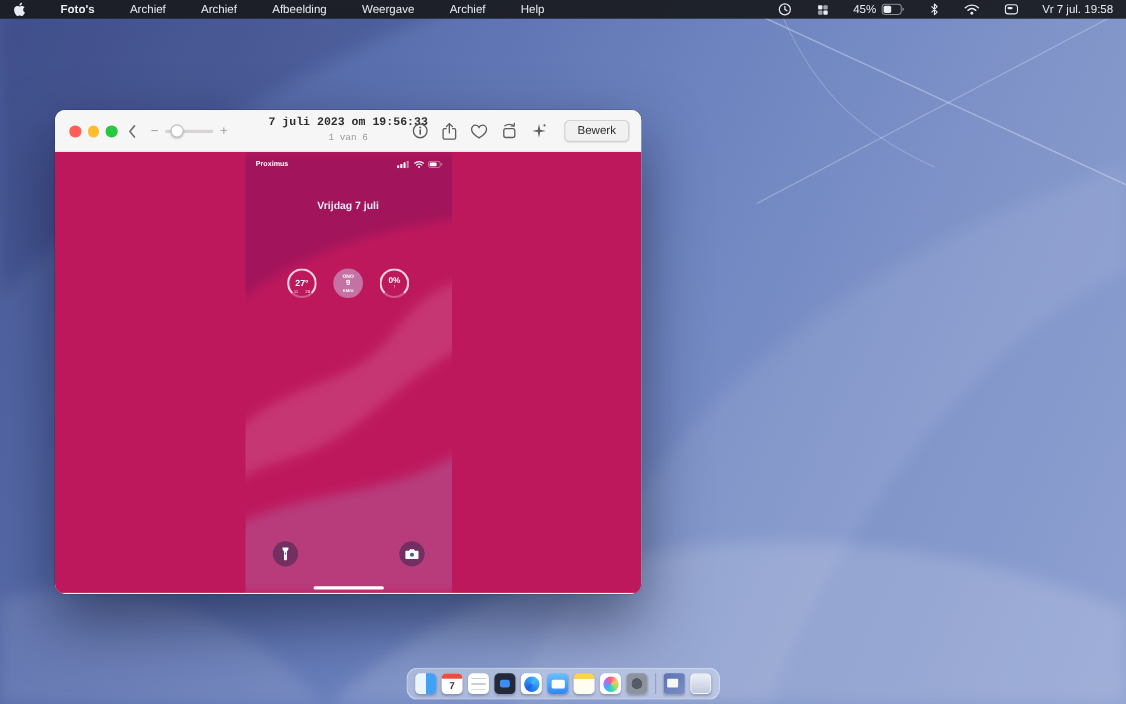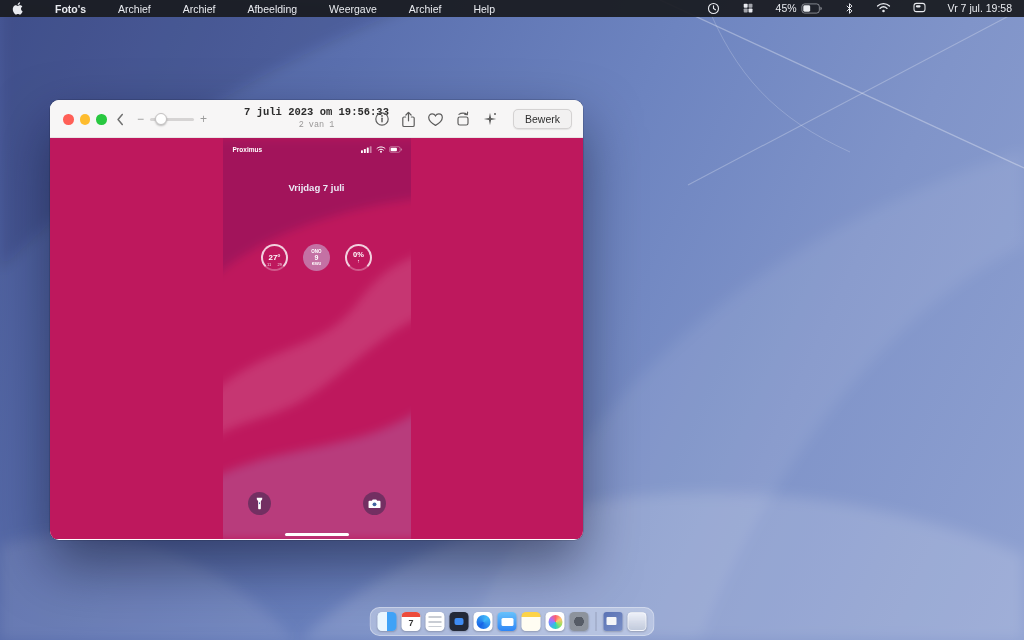--- a/index.html
+++ b/index.html
@@ -11,21 +11,21 @@
   .wallpaper { position:absolute; inset:0; }
 
   
   .menubar { position:absolute; top:0; left:0; right:0; height:17px;
     background:rgba(26,28,33,0.94); display:flex; align-items:center;
     padding:0 12px; color:#e9ebf0; font-size:10.5px; z-index:50; }
   .mb-left { display:flex; align-items:center; gap:32px; }
   .mb-apple { display:flex; align-items:center; }
   .mb-app { font-weight:bold; }
   .mb-item { white-space:nowrap; }
-  .mb-right { margin-left:auto; display:flex; align-items:flex-start; gap:22px; }
+  .mb-right { margin-left:auto; display:flex; align-items:center; gap:22px; }
   .mb-right svg { display:block; }
   .mb-clock { white-space:nowrap; }
 
   
   .window { position:absolute; left:50px; top:100px; width:533px; height:440px;
     border-radius:9px; background:#fff; overflow:hidden;
     box-shadow:0 25px 55px rgba(5,10,35,0.5), 0 0 0 0.5px rgba(0,0,0,0.25); z-index:10; }
   .titlebar { position:relative; height:38px; background:#f7f6f6;
     border-bottom:1px solid #e7e5e5; }
   .tl-group { position:absolute; left:13px; top:14px; display:flex; gap:6px; }
@@ -208,21 +208,21 @@
         <div class="zoom-ctrl">
           <span class="zoom-glyph">−</span>
           <span class="zoom-track">
               <span class="zoom-knob"></span>
             </span>
           <span class="zoom-glyph">+</span>
         </div>
       </div>
       <div class="tb-center">
         <div class="tb-title">7 juli 2023 om 19:56:33</div>
-        <div class="tb-subtitle">2 van 1</div>
+        <div class="tb-subtitle">1 van 6</div>
       </div>
       <div class="tb-right">
         <span class="tb-icon">
           <svg width="16" height="16" viewBox="0 0 16 16">
               <circle cx="8" cy="8" r="6.2" stroke="#5e5e5e" stroke-width="1.2" fill="none"></circle>
               <circle cx="8" cy="4.9" r="0.95" fill="#5e5e5e"></circle>
               <rect x="7.25" y="6.6" width="1.5" height="5" rx="0.75" fill="#5e5e5e"></rect>
             </svg>
         </span>
         <span class="tb-icon">

